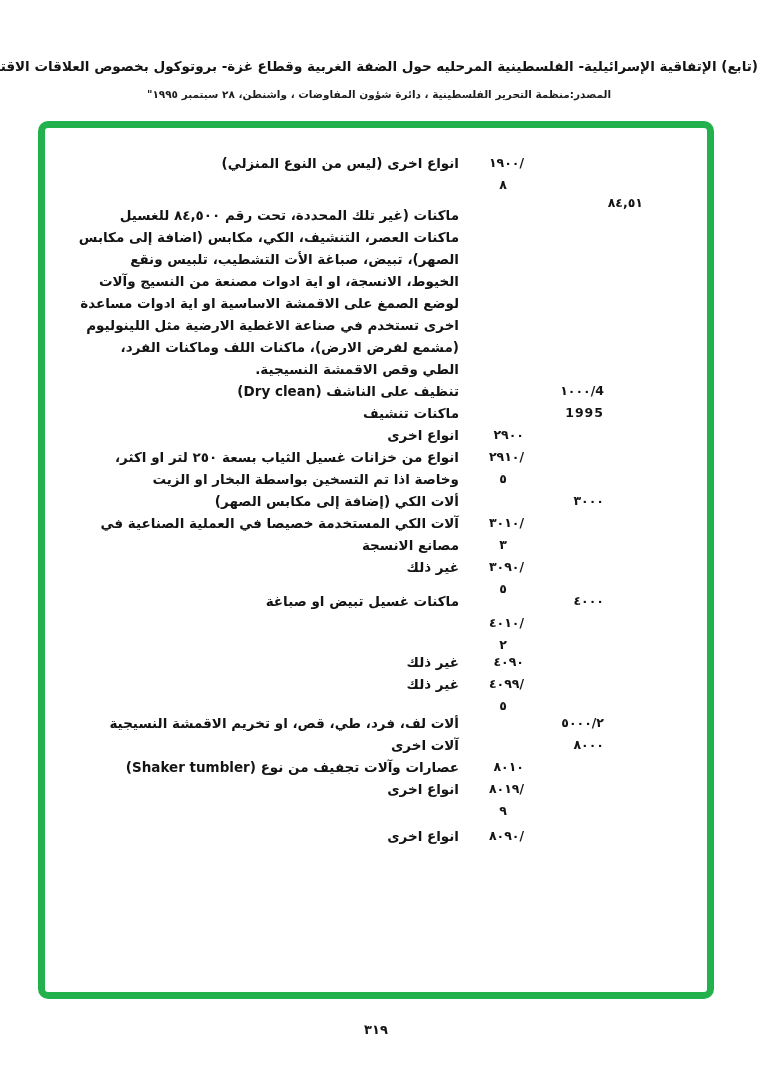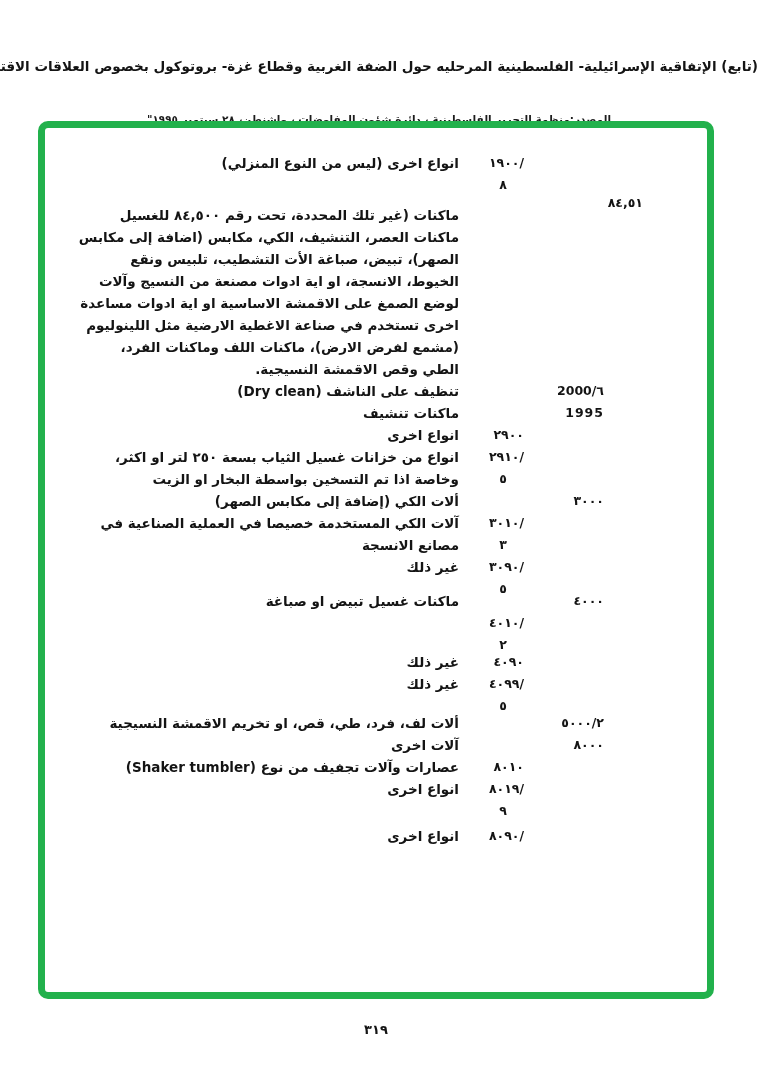--- a/index.html
+++ b/index.html
@@ -6,21 +6,21 @@
   body{
     width:758px;height:1078px;position:relative;background:#ffffff;
     font-family:"DejaVu Sans", sans-serif;color:#141414;overflow:hidden;
   }
   .hdr1{
     position:absolute;top:58px;left:0;right:0;text-align:center;
     direction:rtl;font-weight:bold;font-size:13.5px;white-space:nowrap;
   }
   .hdr2{
     position:absolute;top:88px;left:0;right:0;text-align:center;
-    direction:rtl;font-weight:bold;font-size:10.5px;white-space:nowrap;color:#1d1d1d;margin-top:25px;
+    direction:rtl;font-weight:bold;font-size:10.5px;white-space:nowrap;color:#1d1d1d;
   }
   .frame{
     position:absolute;left:38px;top:121px;width:676px;height:878px;
     box-sizing:border-box;border:7px solid #22b14c;border-radius:10px;background:#ffffff;
   }
   .rows{
     position:absolute;top:24px;left:0;right:0;bottom:0;direction:rtl;
   }
   .row{position:relative;height:22px;}
   .pline{position:relative;height:22px;}
@@ -80,21 +80,21 @@
         <div class="pline">
           <span class="desc">(مشمع لفرض الارض)، ماكنات اللف وماكنات الفرد،</span>
         </div>
         <div class="pline">
           <span class="desc">الطي وقص الاقمشة النسيجية.</span>
         </div>
         <span class="code rhi">٨٤,٥١</span>
       </div>
       <div class="row">
         <span class="desc">تنظيف على الناشف (Dry clean)</span>
-        <span class="code rcode">2000/٦</span>
+        <span class="code rcode">١٠٠٠/4</span>
       </div>
       <div class="row">
         <span class="desc">ماكنات تنشيف</span>
         <span class="code rcode">1995</span>
       </div>
       <div class="row">
         <span class="desc">انواع اخرى</span>
         <span class="code mid">٢٩٠٠</span>
       </div>
       <div class="row">

